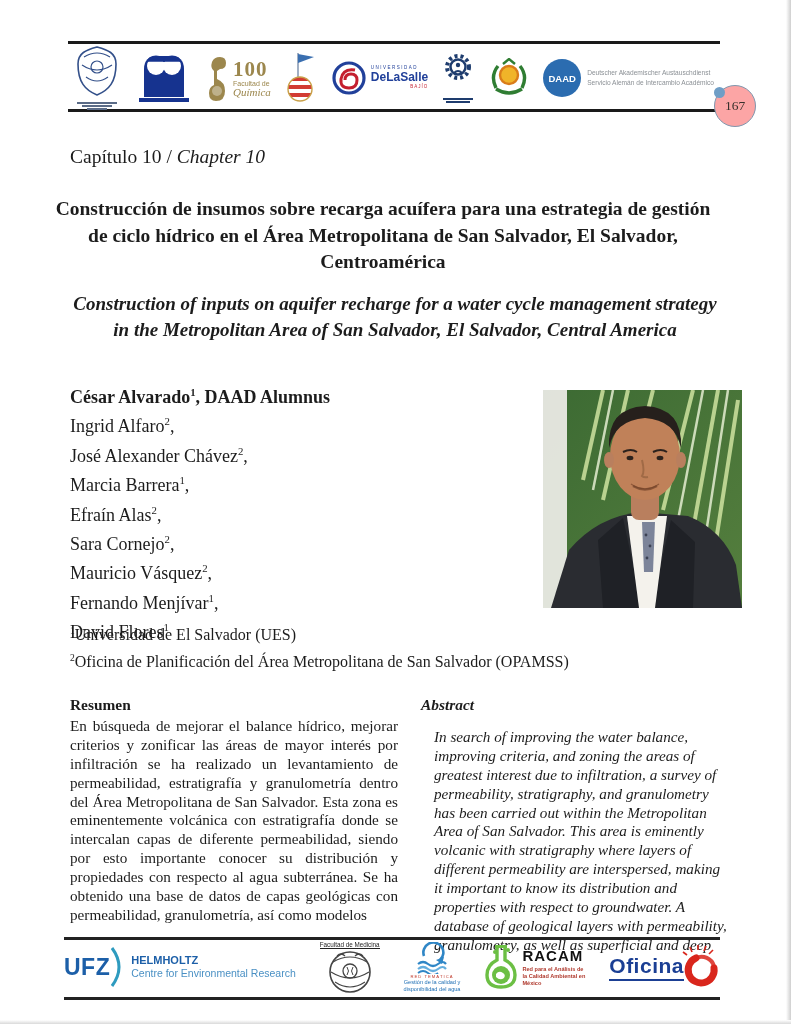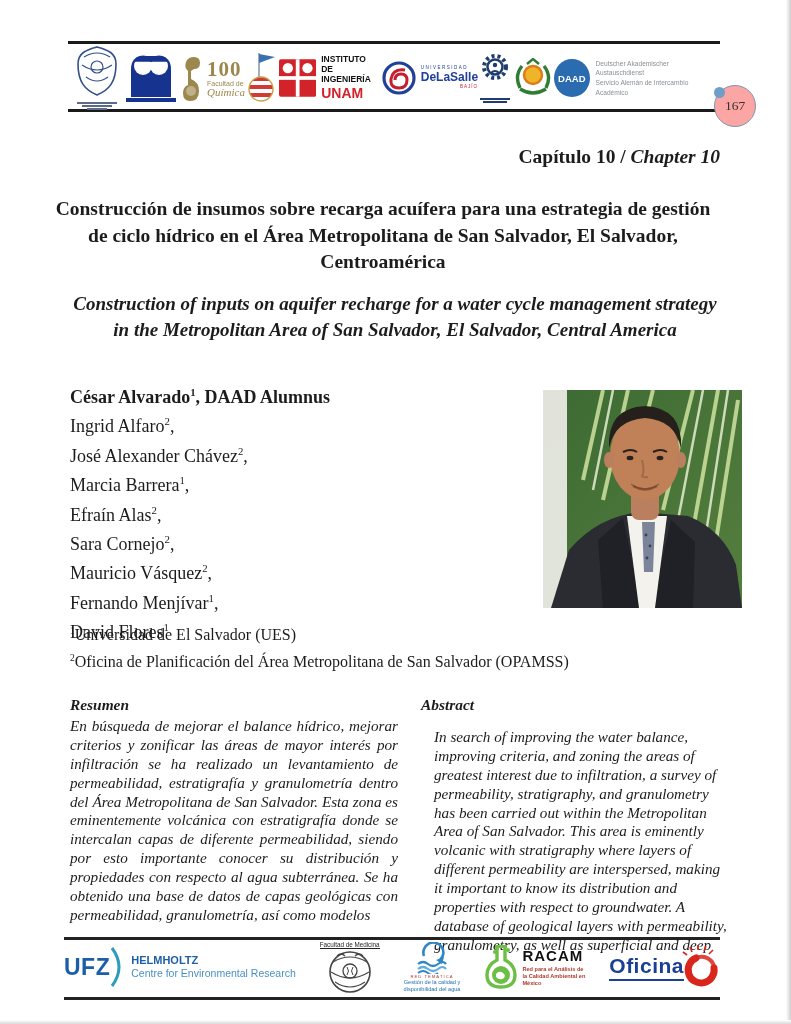--- a/index.html
+++ b/index.html
@@ -33,38 +33,38 @@
   .daad-circle{width:38px;height:38px;border-radius:50%;background:#2b6cb0;color:#fff;
                display:flex;align-items:center;justify-content:center;font-size:9.5px;font-weight:bold;}
   .daad-text{margin-left:6px;color:#8b9095;font-size:6.6px;line-height:1.45;text-align:left;}
 
   #page-badge{position:absolute;left:714px;top:85px;width:40px;height:40px;border:1.6px solid #8096ad;
               border-radius:50%;background:#fca5a5;display:flex;align-items:center;justify-content:center;
               font-size:13.5px;color:#38302c;z-index:3;}
   #page-dot{position:absolute;left:714px;top:87px;width:11px;height:11px;border-radius:50%;
             background:#6f9ec6;z-index:4;}
 
-  #chapter{position:absolute;top:146px;left:70px;width:650px;text-align:right;
-           font-size:19.5px;font-weight:bold;}
+  #chapter{position:absolute;top:146px;left:70px;width:650px;text-align:left;
+           font-size:19.5px;font-weight:normal;}
   #chapter .it{font-style:italic;}
   #title-es{position:absolute;top:196px;left:48px;width:670px;text-align:center;
             font-weight:bold;font-size:19.5px;line-height:26.5px;}
   #title-en{position:absolute;top:291px;left:66px;width:658px;text-align:center;
             font-weight:bold;font-style:italic;font-size:19px;line-height:26px;}
 
   #authors{position:absolute;left:70px;top:380px;font-size:18px;line-height:24.4px;}
   .author-line sup{font-size:60%;}
   .author-line.bold{font-weight:bold;}
 
   #photo{position:absolute;left:543px;top:390px;width:199px;height:218px;}
 
   #affiliations{position:absolute;left:70px;top:619px;font-size:16px;line-height:23px;}
   #affiliations sup{font-size:60%;}
 
-  .col{position:absolute;top:696px;font-size:15.2px;line-height:18.9px;font-style:italic;}
+  .col{position:absolute;top:696px;font-size:15.2px;line-height:18.9px;}
   #col-left{left:70px;width:328px;}
   #col-right{left:421px;width:323px;font-style:italic;}
   .col h3{font-size:15.4px;margin:0 0 2px 0;font-weight:bold;}
   #col-left p{margin:0;text-align:justify;}
   #col-right p{margin:13px;text-align:left;}
 
   #footer-logos{position:absolute;left:64px;top:941px;width:656px;height:52px;display:flex;
                 align-items:center;justify-content:space-between;font-family:"Liberation Sans",sans-serif;}
   .ufz-wrap{display:flex;align-items:center;}
   .ufz-acr{font-size:23px;font-weight:bold;color:#1c5fa8;letter-spacing:0.5px;}
@@ -147,34 +147,20 @@
           <rect x="4" y="30" width="24" height="4" fill="#ffffff"></rect>
           <rect x="4" y="34" width="24" height="4" fill="#d23b33"></rect>
           <rect x="4" y="38" width="24" height="4" fill="#ffffff"></rect>
           <rect x="4" y="42" width="24" height="4" fill="#d23b33"></rect>
           <rect x="4" y="46" width="24" height="4" fill="#ffffff"></rect>
         </g>
         <circle cx="16" cy="38" r="12" fill="none" stroke="#c9a14a" stroke-width="1.4"></circle>
       </svg>
     </div>
 
-    <div class="logo">
-      <svg width="40" height="40" viewBox="0 0 40 40">
-        <rect x="0" y="0" width="40" height="40" rx="2" fill="#d2232a"></rect>
-        <rect x="18" y="0" width="4" height="40" fill="#ffffff"></rect>
-        <rect x="0" y="18" width="40" height="4" fill="#ffffff"></rect>
-        <circle cx="9.5" cy="9.5" r="5.5" fill="#ffffff"></circle>
-        <circle cx="30.5" cy="9.5" r="5.5" fill="#ffffff"></circle>
-      </svg>
-      <div class="ii-text">
-        <div class="ii-l1">INSTITUTO</div>
-        <div class="ii-l2">DE INGENIERÍA</div>
-        <div class="ii-l3">UNAM</div>
-      </div>
-    </div>
 
     <div class="logo">
       <svg width="36" height="36" viewBox="0 0 36 36">
         <circle cx="18" cy="18" r="15" fill="none" stroke="#21409a" stroke-width="3.2"></circle>
         <path d="M24,10 q-12,-2 -14,9 q-1,9 8,9 q8,0 8,-8 q0,-6 -6,-6 q-6,0 -6,6" fill="none" stroke="#c41f2f" stroke-width="3"></path>
       </svg>
       <div class="dls-text">
         <div class="dls-top">UNIVERSIDAD</div>
         <div class="dls-main">DeLaSalle</div>
         <div class="dls-sub">BAJÍO</div>

